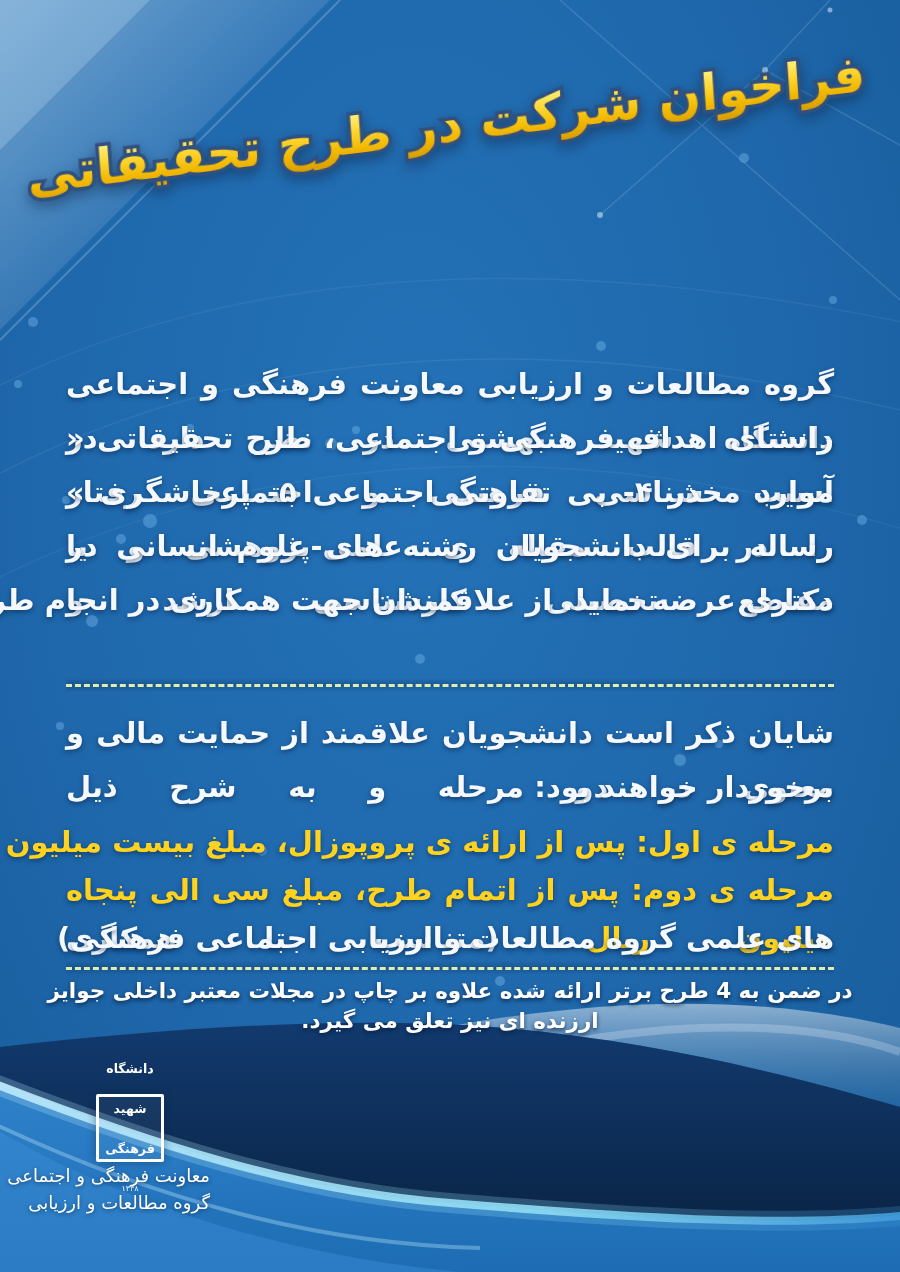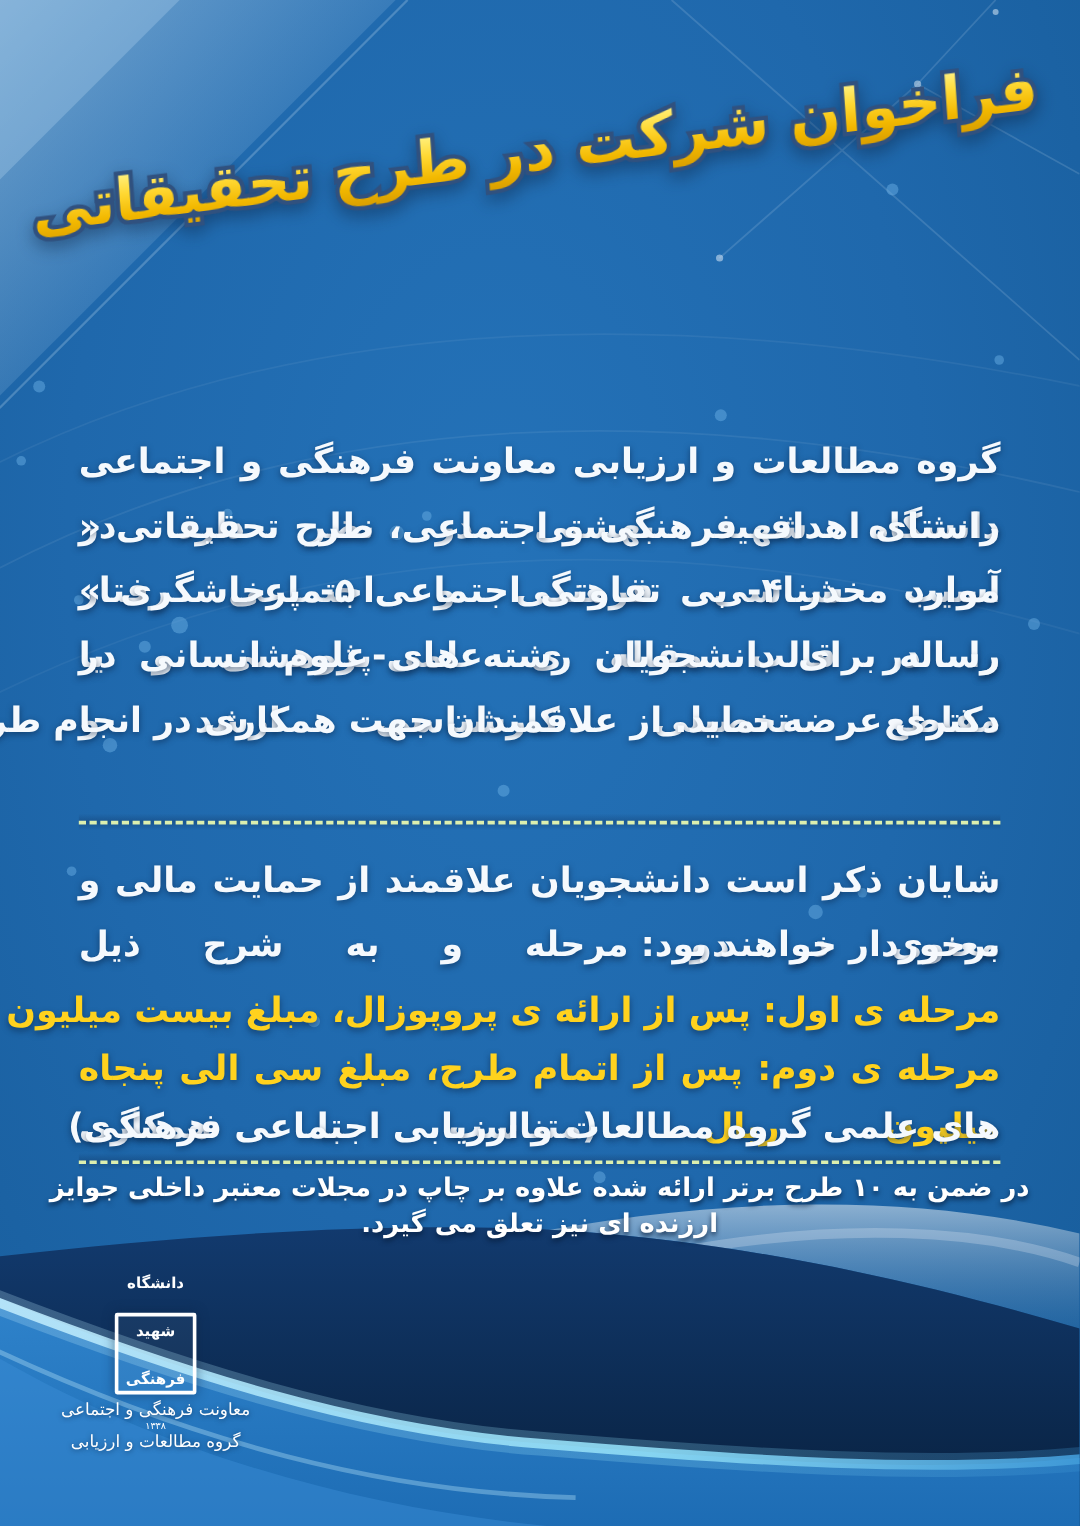--- a/index.html
+++ b/index.html
@@ -41,21 +41,21 @@
             font-size:21.5px;font-weight:bold;color:#ffffff;line-height:30px;
             text-shadow:0 2px 4px rgba(6,28,58,.8);}
 
   
   .logo-block{position:absolute;left:50px;top:1094px;width:160px;text-align:center;direction:rtl;}
   .logo-box{width:62px;height:62px;margin:0 auto;border:3px solid #ffffff;border-radius:2px;
             display:flex;flex-direction:column;align-items:center;justify-content:center;
             box-shadow:0 0 10px rgba(10,35,70,.45);background:rgba(255,255,255,0.04);gap:26px;}
   .logo-box .nm{color:#fff;font-size:12.5px;font-weight:bold;line-height:14px;white-space:nowrap;}
   .logo-box .yr{color:#fff;font-size:8px;line-height:10px;margin-top:2px;}
-  .logo-cap{color:#ffffff;font-size:14px;line-height:27px;font-weight:normal;
+  .logo-cap{color:#ffffff;font-size:18px;line-height:27px;font-weight:normal;
             text-shadow:0 1px 4px rgba(8,30,60,.6);white-space:nowrap;}
   .logo-cap:first-of-type{margin-top:10px;}
 </style>
 </head>
 <body>
 
 <div class="page">
 
   <svg class="decor" width="900" height="1272" viewBox="0 0 900 1272">
     <defs>
@@ -160,21 +160,21 @@
   <div class="col stage" style="top:818px;">
     <div class="bline right yellow">مرحله ی اول: پس از ارائه ی پروپوزال، مبلغ بیست میلیون ریال</div>
     <div class="bline just"><span class="yellow">مرحله ی دوم: پس از اتمام طرح، مبلغ سی الی پنجاه میلیون ریال </span><span class="white">(متناسب با همکاری</span></div>
     <div class="bline right white">های علمی گروه مطالعات و ارزیابی اجتماعی فرهنگی)</div>
   </div>
 
   <div class="dash-band" style="top:961px;">
     <div class="dash-line"></div>
   </div>
 
-  <div class="footnote" style="top:976px;">در ضمن به ۱۰ طرح برتر ارائه شده علاوه بر چاپ در مجلات معتبر داخلی جوایز ارزنده ای نیز تعلق می گیرد.</div>
+  <div class="footnote" style="top:976px;">در ضمن به 4 طرح برتر ارائه شده علاوه بر چاپ در مجلات معتبر داخلی جوایز ارزنده ای نیز تعلق می گیرد.</div>
 
   <div class="logo-block">
     <div class="logo-box">
       <span class="nm">دانشگاه</span>
       <span class="nm">شهید</span>
       <span class="nm">فرهنگی</span>
       <span class="yr">۱۳۳۸</span>
     </div>
     <div class="logo-cap">معاونت فرهنگی و اجتماعی</div>
     <div class="logo-cap">گروه مطالعات و ارزیابی</div>

